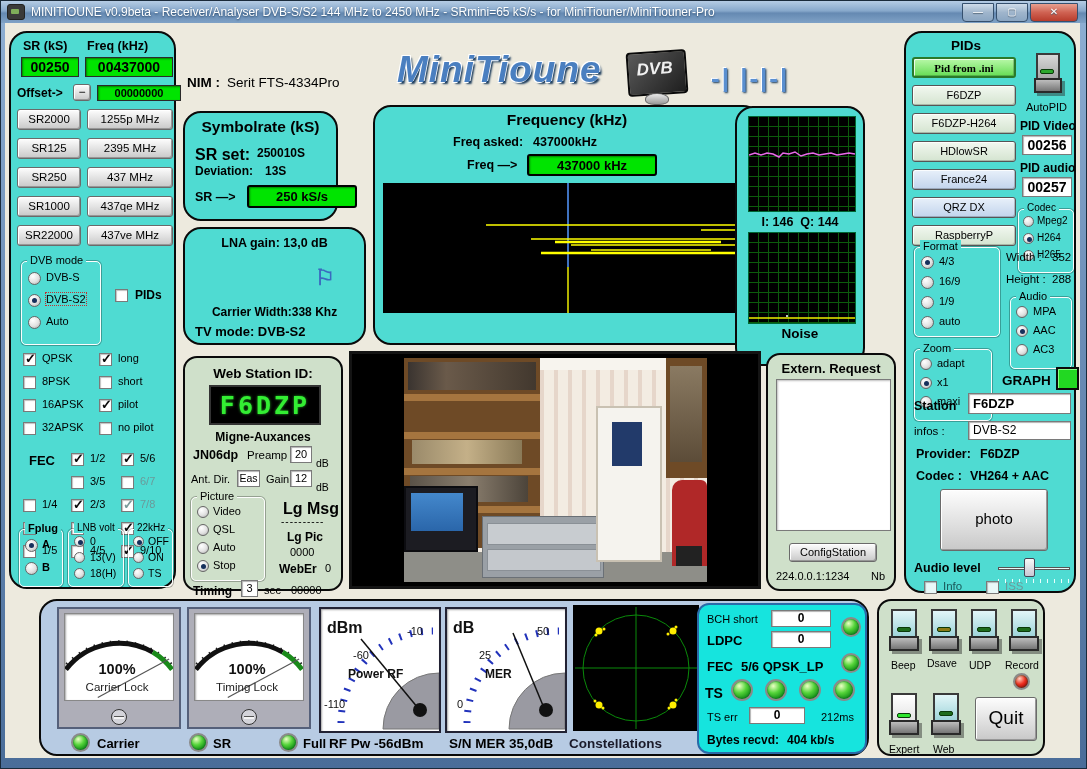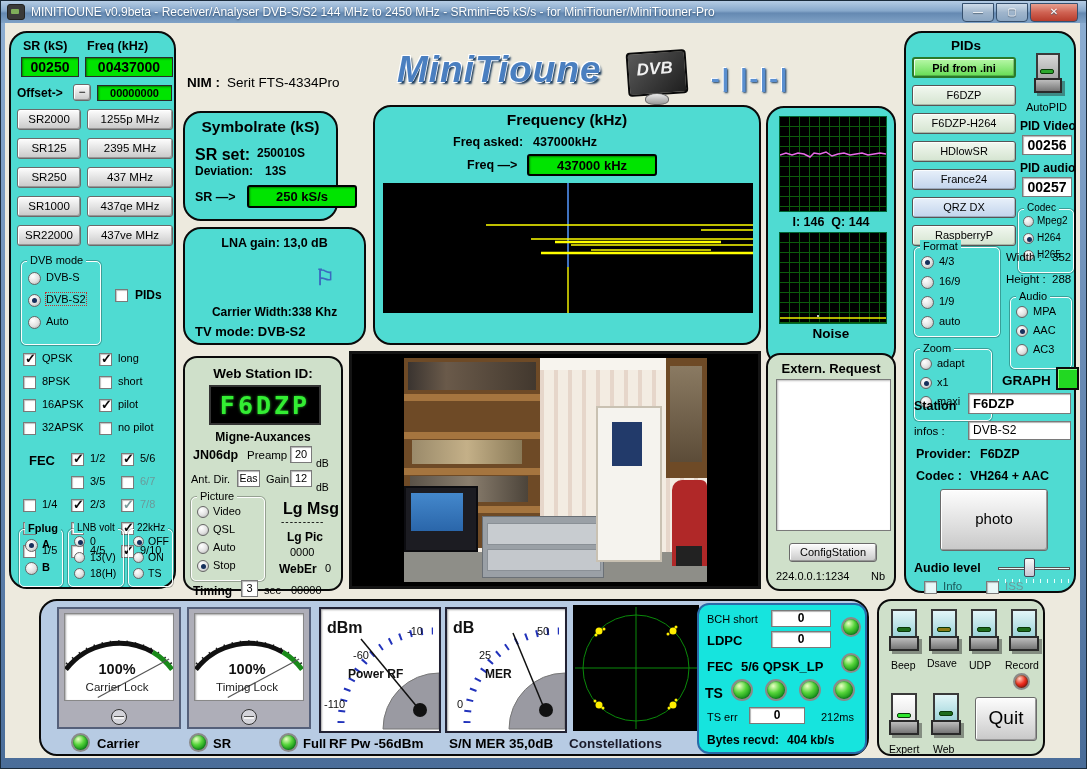--- a/index.html
+++ b/index.html
@@ -39,21 +39,21 @@
   .screw{position:absolute;width:16px;height:16px;border-radius:50%;background:#d4d4da;border:1px solid #333;box-sizing:border-box;}
   .screw::after{content:"";position:absolute;left:2px;right:2px;top:6px;height:2px;background:#f4f4f4;border-top:1px solid #555;}
   .sw{position:absolute;width:30px;height:46px;}
   .sw .swtop{position:absolute;left:2px;top:0;width:26px;height:27px;background:linear-gradient(#e2f6f8,#9fd4da);border:2px solid #3a3a3a;border-bottom:none;box-sizing:border-box;}
   .sw .swbot{position:absolute;left:0;top:27px;width:30px;height:15px;background:linear-gradient(#bdbdbd,#767676);border:2px solid #2a2a2a;box-shadow:3px 3px 0 rgba(40,40,40,.45);box-sizing:border-box;}
   .sw .swbar{position:absolute;left:8px;top:18px;width:14px;height:5px;background:#1d6b1d;border:1px solid #0a3a0a;border-radius:2px;box-sizing:border-box;}
   .sw.up .swtop{background:linear-gradient(#ffffff,#e4e4e4);}
   .sw.up .swbar{background:#2ee62e;}
   .sw.olive .swbar{background:#8a7a14;}
   .pbtn{position:absolute;left:6px;width:104px;height:21px;border:1px solid #555;border-radius:3px;font-size:11px;text-align:center;line-height:19px;box-shadow:inset 1px 1px 0 rgba(255,255,255,.8),inset -1px -1px 0 rgba(0,0,0,.2);box-sizing:border-box;}
-  .pbtn.act{background:linear-gradient(#b8f8a8,#66dd55);border:2px solid #2a7a2a;font-weight:bold;}
+  .pbtn.act{background:linear-gradient(#b8f8a8,#66dd55);border:2px solid #2a7a2a;font-weight:bold;font-family:Liberation Serif, serif;}
   .pbtn.pg{background:linear-gradient(#f2f8f0,#d4e4d0);}
   .pbtn.pb{background:linear-gradient(#e8f0fa,#c2d4ec);}
   .digital{position:absolute;background:#000;border:2px solid #333;color:#33ee33;font-family:"DejaVu Sans Mono",monospace;font-weight:bold;text-align:center;letter-spacing:3px;text-shadow:0 0 3px #2a2;box-sizing:border-box;}
   .slider-track{position:absolute;height:3px;background:#e8f8f8;border:1px solid #555;box-sizing:border-box;}
   .slider-thumb{position:absolute;width:11px;height:19px;background:linear-gradient(#f8f8f8,#c8c8d4);border:1px solid #445;border-radius:2px;box-sizing:border-box;}
   .ticks{position:absolute;height:4px;background:repeating-linear-gradient(to right,#e8fefe 0 1px,transparent 1px 7px);}
 </style>
 </head>
 <body>
 
@@ -70,21 +70,21 @@
 
   <div class="appbody">
 
     <div class="cyan" style="left:4px;top:8px;width:167px;height:558px">
       <span class="lab b" style="left:12px;top:6px;font-size:12.5px">SR (kS)</span>
       <span class="lab b" style="left:76px;top:6px;font-size:12.5px">Freq (kHz)</span>
       <div class="gfield" style="left:10px;top:24px;width:58px;height:20px;font-size:14px;line-height:18px">00250</div>
       <div class="gfield" style="left:74px;top:24px;width:88px;height:20px;font-size:14px;line-height:18px">00437000</div>
       <span class="lab b" style="left:6px;top:53px;font-size:12px">Offset-&gt;</span>
       <div class="btn3d" style="left:62px;top:51px;width:18px;height:17px;font-size:12px;line-height:15px">−</div>
-      <div class="gfield" style="left:86px;top:52px;width:75px;height:16px;font-size:11px;line-height:14px">00000000</div>
+      <div class="gfield" style="left:86px;top:52px;width:84px;height:16px;font-size:11px;line-height:14px">00000000</div>
 
       <div class="btn3d" style="left:6px;top:76px;width:64px;height:21px;font-size:11.5px;line-height:19px">SR2000</div>
       <div class="btn3d" style="left:76px;top:76px;width:86px;height:21px;font-size:11.5px;line-height:19px">1255p MHz</div>
       <div class="btn3d" style="left:6px;top:105px;width:64px;height:21px;font-size:11.5px;line-height:19px">SR125</div>
       <div class="btn3d" style="left:76px;top:105px;width:86px;height:21px;font-size:11.5px;line-height:19px">2395 MHz</div>
       <div class="btn3d" style="left:6px;top:134px;width:64px;height:21px;font-size:11.5px;line-height:19px">SR250</div>
       <div class="btn3d" style="left:76px;top:134px;width:86px;height:21px;font-size:11.5px;line-height:19px">437 MHz</div>
       <div class="btn3d" style="left:6px;top:163px;width:64px;height:21px;font-size:11.5px;line-height:19px">SR1000</div>
       <div class="btn3d" style="left:76px;top:163px;width:86px;height:21px;font-size:11.5px;line-height:19px">437qe MHz</div>
       <div class="btn3d" style="left:6px;top:192px;width:64px;height:21px;font-size:11.5px;line-height:19px">SR22000</div>
@@ -217,21 +217,21 @@
         <line x1="103" y1="42" x2="370" y2="42" stroke="#ffff00" stroke-width="1.5"></line>
         <line x1="318" y1="47" x2="370" y2="47" stroke="#ffff00" stroke-width="1.5"></line>
         <line x1="148" y1="56" x2="370" y2="56" stroke="#ffff00" stroke-width="1.5"></line>
         <line x1="172" y1="59" x2="338" y2="59" stroke="#ffff00" stroke-width="2.5"></line>
         <line x1="188" y1="62" x2="370" y2="62" stroke="#ffff00" stroke-width="1.5"></line>
         <line x1="208" y1="67" x2="328" y2="67" stroke="#ffff00" stroke-width="1.5"></line>
         <line x1="158" y1="70" x2="370" y2="70" stroke="#ffff00" stroke-width="2.5"></line>
       </svg>
     </div>
 
-    <div class="cyan" style="left:761px;top:83px;width:130px;height:260px">
+    <div class="cyan" style="left:730px;top:83px;width:130px;height:260px">
       <div class="scope" style="left:11px;top:8px;width:106px;height:94px">
         <svg width="106" height="94" viewBox="0 0 106 94">
           <polyline points="0,38 6,36 12,38 18,36 24,37 30,40 34,36 40,37 46,35 52,39 58,37 64,36 70,38 76,37 82,36 88,38 94,37 100,36 106,37" fill="none" stroke="#e86ae8" stroke-width="1.5"></polyline>
         </svg>
       </div>
       <div class="abs c b" style="left:0;right:0;top:107px;font-size:12.5px">
         <span>I:</span>
         <span>146</span>&nbsp;
         <span>Q:</span>
         <span>144</span>

